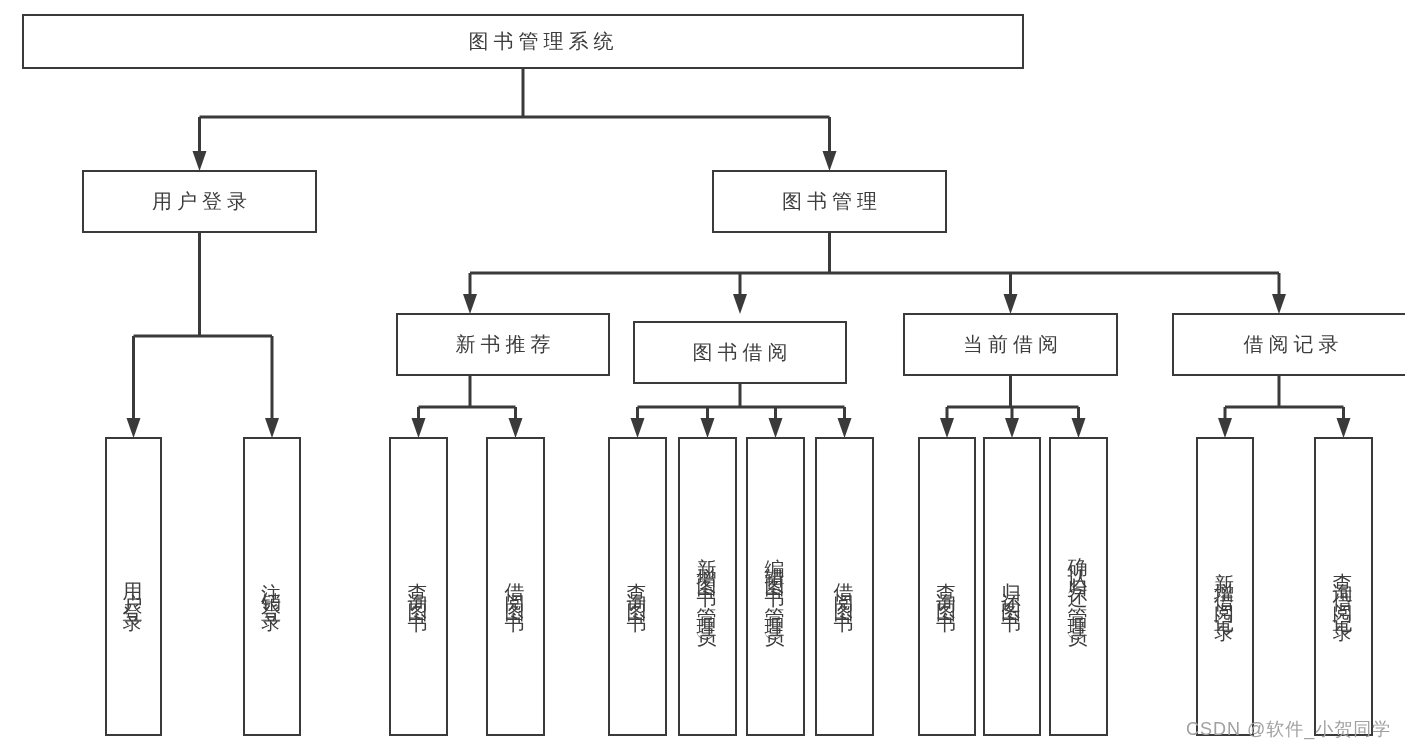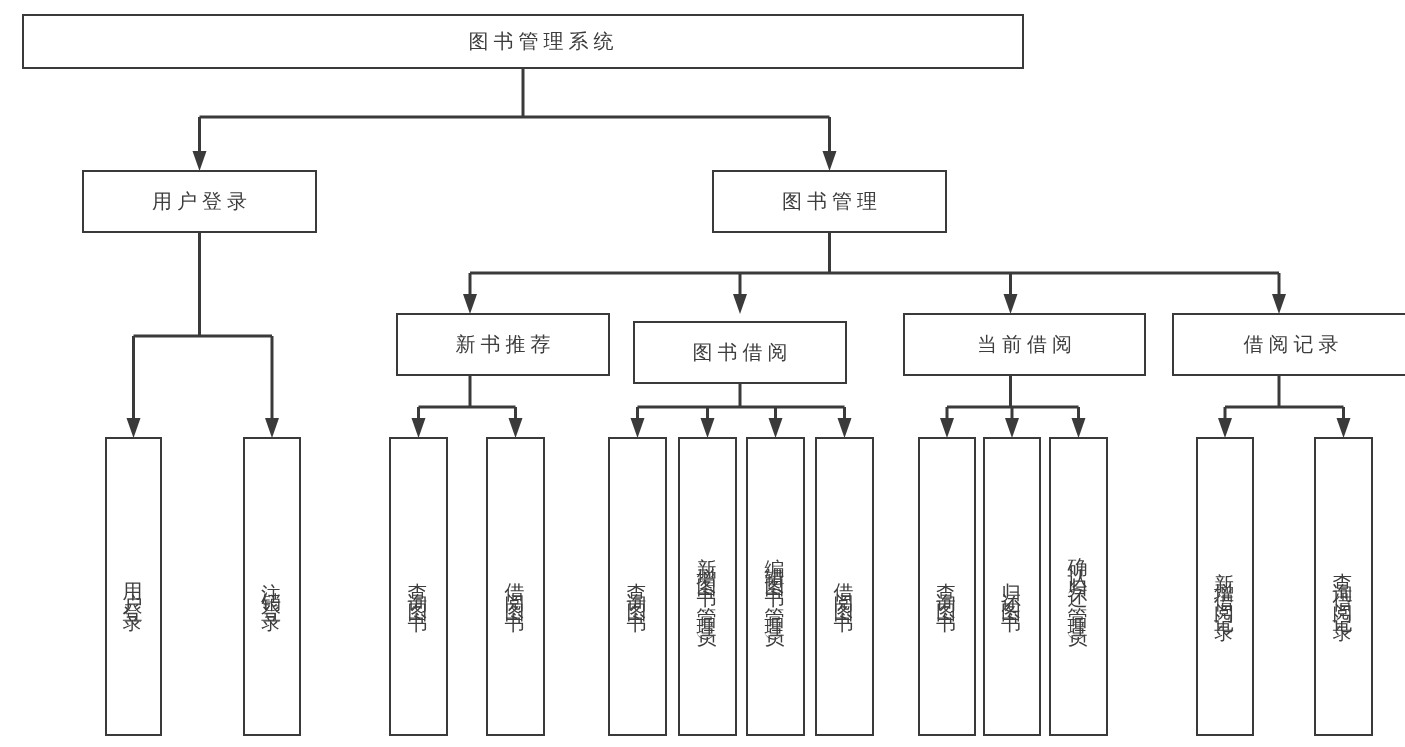--- a/index.html
+++ b/index.html
@@ -104,21 +104,21 @@
       </div>
       <div class="node h" style="left: 712px; top: 170px; width: 235px; height: 63px;">
         <span>图书管理</span>
       </div>
       <div class="node h" style="left: 363px; top: 313px; width: 214px; height: 63px; margin-left: 33px;">
         <span>新书推荐</span>
       </div>
       <div class="node h" style="left: 633px; top: 313px; width: 214px; height: 63px; margin-top: 8px;">
         <span>图书借阅</span>
       </div>
-      <div class="node h" style="left: 903px; top: 313px; width: 243px; height: 63px;">
+      <div class="node h" style="left: 903px; top: 313px; width: 215px; height: 63px;">
         <span>当前借阅</span>
       </div>
       <div class="node h" style="left: 1172px; top: 313px; width: 238px; height: 63px;">
         <span>借阅记录</span>
       </div>
       <div class="node v" style="left: 105px; top: 437px; width: 57px; height: 299px;">
         <span>用户登录</span>
       </div>
       <div class="node v" style="left: 243px; top: 437px; width: 58px; height: 299px;">
         <span>注销登录</span>
@@ -150,13 +150,14 @@
       <div class="node v" style="left: 1049px; top: 437px; width: 59px; height: 299px;">
         <span>确认归还（管理员）</span>
       </div>
       <div class="node v" style="left: 1196px; top: 437px; width: 58px; height: 299px;">
         <span>新增借阅记录</span>
       </div>
       <div class="node v" style="left: 1314px; top: 437px; width: 59px; height: 299px;">
         <span>查询借阅记录</span>
       </div>
     </div>
+  <div class="watermark">CSDN @软件_小贺同学</div>
 </div>
 
 </body></html>

